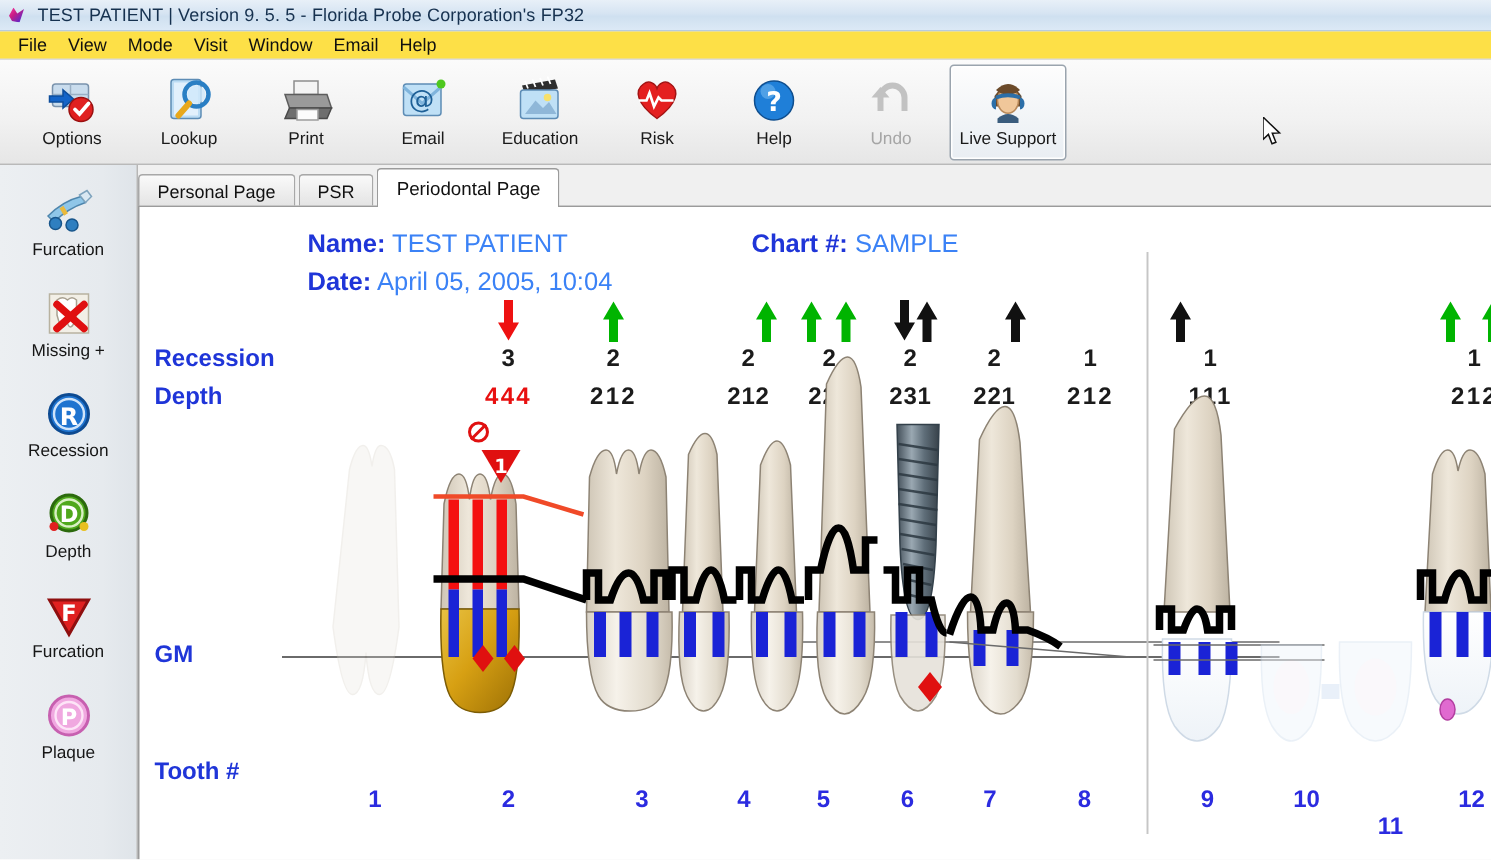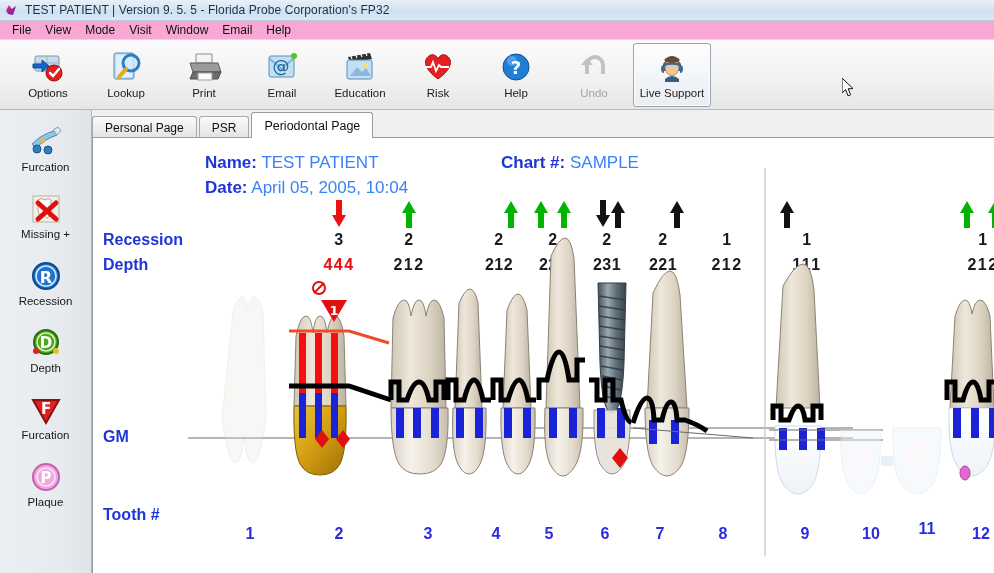--- a/index.html
+++ b/index.html
@@ -34,21 +34,21 @@
     background: linear-gradient(135deg, #ff3ba0 0%, #c51d86 40%, #3b2ce0 100%);
     clip-path: polygon(0% 55%, 30% 0%, 55% 40%, 100% 10%, 70% 100%, 20% 90%);
   }
   .titlebar .title-text {
     font-size: 12px; color: #16314f; letter-spacing: .1px; white-space: nowrap;
   }
 
   
   .menubar {
     position: absolute; left: 0; top: 21px; width: 994px; height: 19px;
-    background: #f9a8d4;
+    background: #fde047;
     border-bottom: 1px solid #dcdcdc;
     display: flex; align-items: center; padding-left: 5px;
   }
   .menubar .mi {
     font-size: 12px; color: #10100f; padding: 1px 7px; white-space: nowrap;
   }
 
   
   .toolbar {
     position: absolute; left: 0; top: 40px; width: 994px; height: 70px;
@@ -628,19 +628,19 @@
       <div class="toothnum" style="left:157px; top:387px;">1</div>
       <div class="toothnum" style="left:246px; top:387px;">2</div>
       <div class="toothnum" style="left:335px; top:387px;">3</div>
       <div class="toothnum" style="left:403px; top:387px;">4</div>
       <div class="toothnum" style="left:456px; top:387px;">5</div>
       <div class="toothnum" style="left:512px; top:387px;">6</div>
       <div class="toothnum" style="left:567px; top:387px;">7</div>
       <div class="toothnum" style="left:630px; top:387px;">8</div>
       <div class="toothnum" style="left:712px; top:387px;">9</div>
       <div class="toothnum" style="left:778px; top:387px;">10</div>
-      <div class="toothnum" style="left:834px; top:382px;">11</div>
+      <div class="toothnum" style="left:834px; top:405px;">11</div>
       <div class="toothnum" style="left:888px; top:387px;">12</div>
 
     </div>
   </div>
 
 </div>
 
 </body></html>

